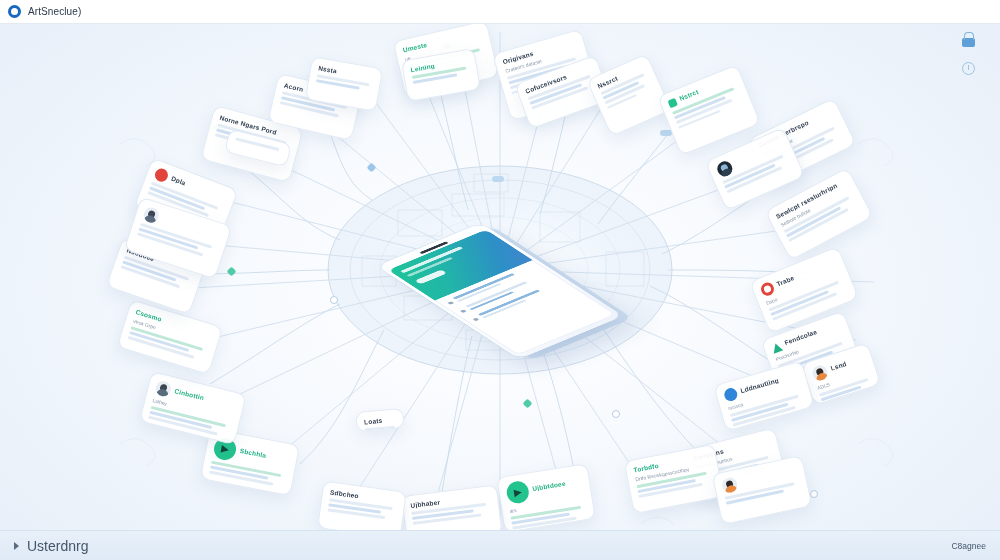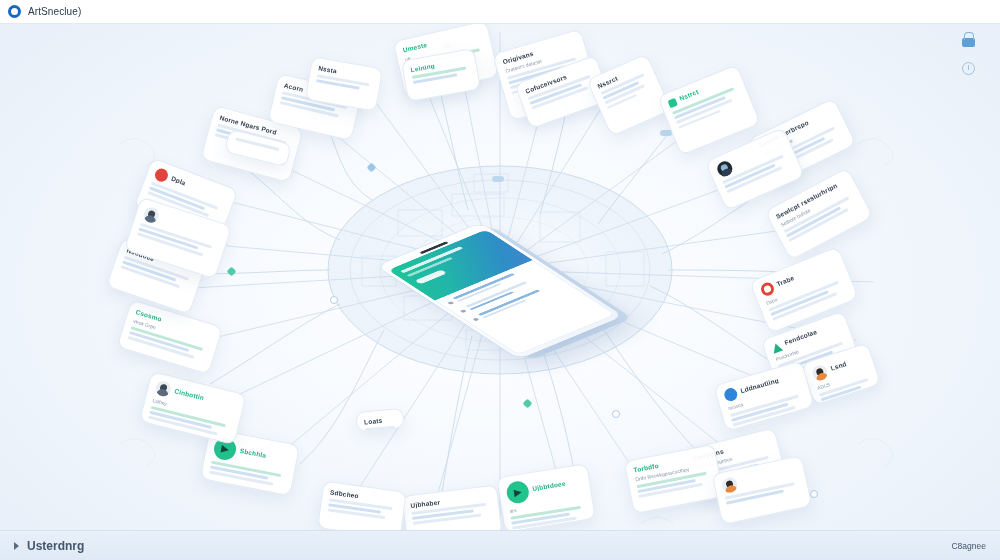--- a/index.html
+++ b/index.html
@@ -234,21 +234,21 @@
     padding: 0 14px;
     z-index: 60;
   }
   #footer .left { display: flex; align-items: center; gap: 8px; }
   #footer .chev {
     width: 0; height: 0;
     border-top: 4px solid transparent;
     border-bottom: 4px solid transparent;
     border-left: 5px solid #5a6b80;
   }
-  #footer .ftext { font-size: 12px; color: #44566b; font-weight: bold; }
+  #footer .ftext { font-size: 14px; color: #44566b; }
   #footer .spacer { flex: 1; }
   #footer .fright { font-size: 8.5px; color: #44566b; }
 
   
   .tool {
     position: absolute;
     right: 22px;
     width: 20px; height: 20px;
     z-index: 55;
     display: flex; align-items: center; justify-content: center;

